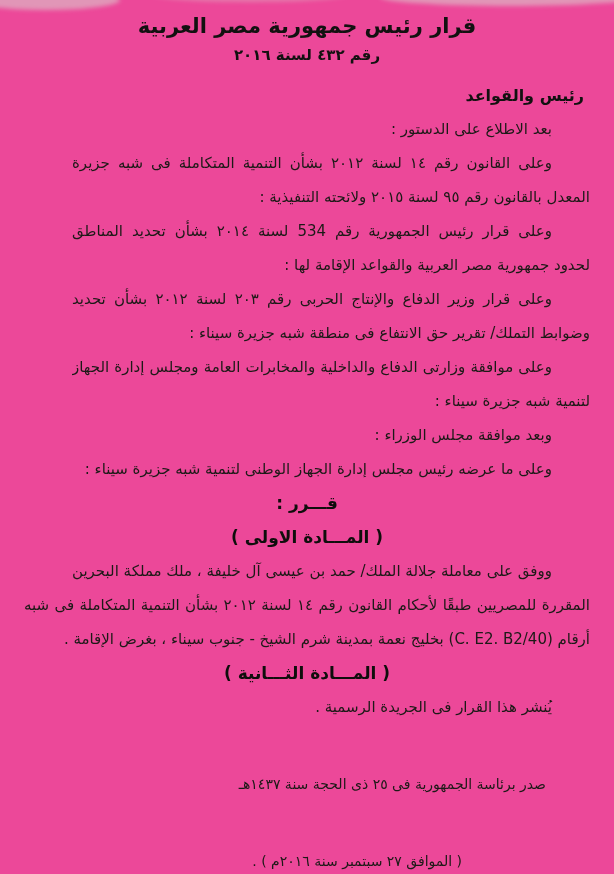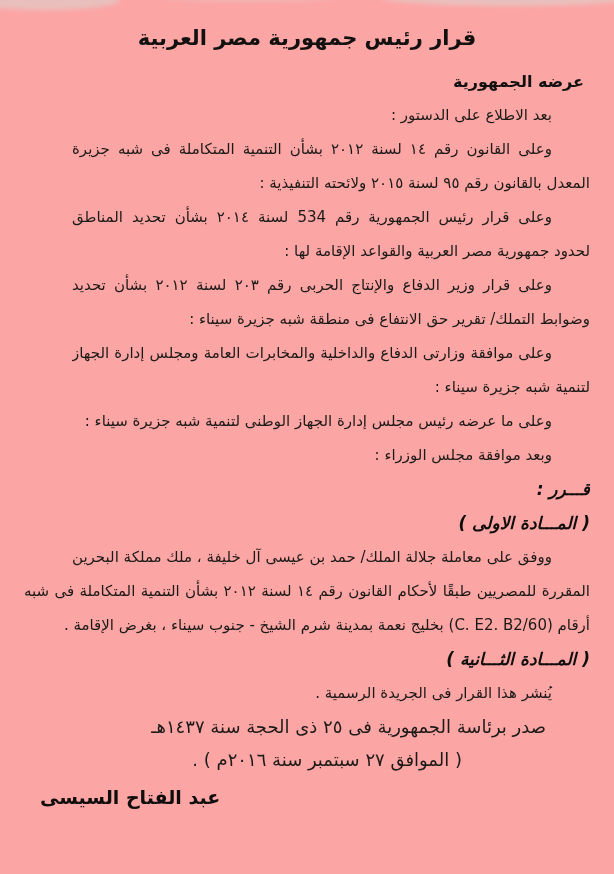--- a/index.html
+++ b/index.html
@@ -6,26 +6,26 @@
     margin: 0;
     padding: 0;
     background: #e9e7e3;
     font-family: "DejaVu Sans", sans-serif;
   }
   .page {
     position: relative;
     width: 614px;
     height: 874px;
     margin: 0 auto;
-    background: #fca5a5;
+    background: #ec4899;
     color: #1c1a17;
     direction: rtl;
     overflow: hidden;
     box-sizing: border-box;
-    padding: 14px 24px 0 24px;
+    padding: 2px 24px 0 24px;
   }
   
   .smudge {
     position: absolute;
     background: #d9d6d0;
     opacity: 0.55;
     border-radius: 50%;
     filter: blur(2px);
     pointer-events: none;
   }
@@ -67,28 +67,29 @@
   }
   .indent { padding-right: 38px; margin-left: 48px; }
   .stretch {
     white-space: normal;
     text-align: justify;
     text-align-last: justify;
   }
   .heading {
     font-weight: bold;
     font-size: 17px;
+    text-align: center;
     color: #0f0e0c;
     white-space: normal;
-    font-style: italic;
   }
   .closing {
-    font-size: 18px;
+    font-size: 14px;
     height: 33px;
     line-height: 33px;
+    margin-top: 44px;
   }
   .closing.issued { padding-right: 44px; }
   .closing.corresponding { padding-right: 128px; }
   .signature {
     font-weight: bold;
     font-size: 19px;
     line-height: 34px;
     text-align: left;
     padding-left: 16px;
     margin-top: 4px;
@@ -97,40 +98,41 @@
 </style>
 </head>
 <body>
 
 <div class="page">
   <div class="smudge s1"></div>
   <div class="smudge s2"></div>
   <div class="smudge s3"></div>
 
   <div class="title">قرار رئيس جمهورية مصر العربية</div>
-  <div class="authority">عرضه الجمهورية</div>
+  <div class="subtitle">رقم ٤٣٢ لسنة ٢٠١٦</div>
+  <div class="authority">رئيس والقواعد</div>
 
   <div class="line indent">بعد الاطلاع على الدستور :</div>
   <div class="line indent stretch">وعلى القانون رقم ١٤ لسنة ٢٠١٢ بشأن التنمية المتكاملة فى شبه جزيرة سيناء ،</div>
   <div class="line">المعدل بالقانون رقم ٩٥ لسنة ٢٠١٥ ولائحته التنفيذية :</div>
   <div class="line indent stretch">وعلى قرار رئيس الجمهورية رقم 534 لسنة ٢٠١٤ بشأن تحديد المناطق المتاخمة</div>
   <div class="line">لحدود جمهورية مصر العربية والقواعد الإقامة لها :</div>
   <div class="line indent stretch">وعلى قرار وزير الدفاع والإنتاج الحربى رقم ٢٠٣ لسنة ٢٠١٢ بشأن تحديد قواعد</div>
   <div class="line">وضوابط التملك/ تقرير حق الانتفاع فى منطقة شبه جزيرة سيناء :</div>
   <div class="line indent stretch">وعلى موافقة وزارتى الدفاع والداخلية والمخابرات العامة ومجلس إدارة الجهاز الوطنى</div>
   <div class="line">لتنمية شبه جزيرة سيناء :</div>
+  <div class="line indent">وبعد موافقة مجلس الوزراء :</div>
   <div class="line indent">وعلى ما عرضه رئيس مجلس إدارة الجهاز الوطنى لتنمية شبه جزيرة سيناء :</div>
-  <div class="line indent">وبعد موافقة مجلس الوزراء :</div>
 
   <div class="line heading">قـــرر :</div>
   <div class="line heading">( المـــادة الاولى )</div>
 
   <div class="line indent stretch">ووفق على معاملة جلالة الملك/ حمد بن عيسى آل خليفة ، ملك مملكة البحرين المعاملة</div>
   <div class="line stretch">المقررة للمصريين طبقًا لأحكام القانون رقم ١٤ لسنة ٢٠١٢ بشأن التنمية المتكاملة فى شبه جزيرة</div>
-  <div class="line">أرقام (C. E2. B2/60) بخليج نعمة بمدينة شرم الشيخ - جنوب سيناء ، بغرض الإقامة .</div>
+  <div class="line">أرقام (C. E2. B2/40) بخليج نعمة بمدينة شرم الشيخ - جنوب سيناء ، بغرض الإقامة .</div>
 
   <div class="line heading">( المـــادة الثـــانية )</div>
   <div class="line indent">يُنشر هذا القرار فى الجريدة الرسمية .</div>
 
   <div class="line closing issued">صدر برئاسة الجمهورية فى ٢٥ ذى الحجة سنة ١٤٣٧هـ</div>
   <div class="line closing corresponding">( الموافق ٢٧ سبتمبر سنة ٢٠١٦م ) .</div>
 
   <div class="signature">عبد الفتاح السيسى</div>
 </div>
 

